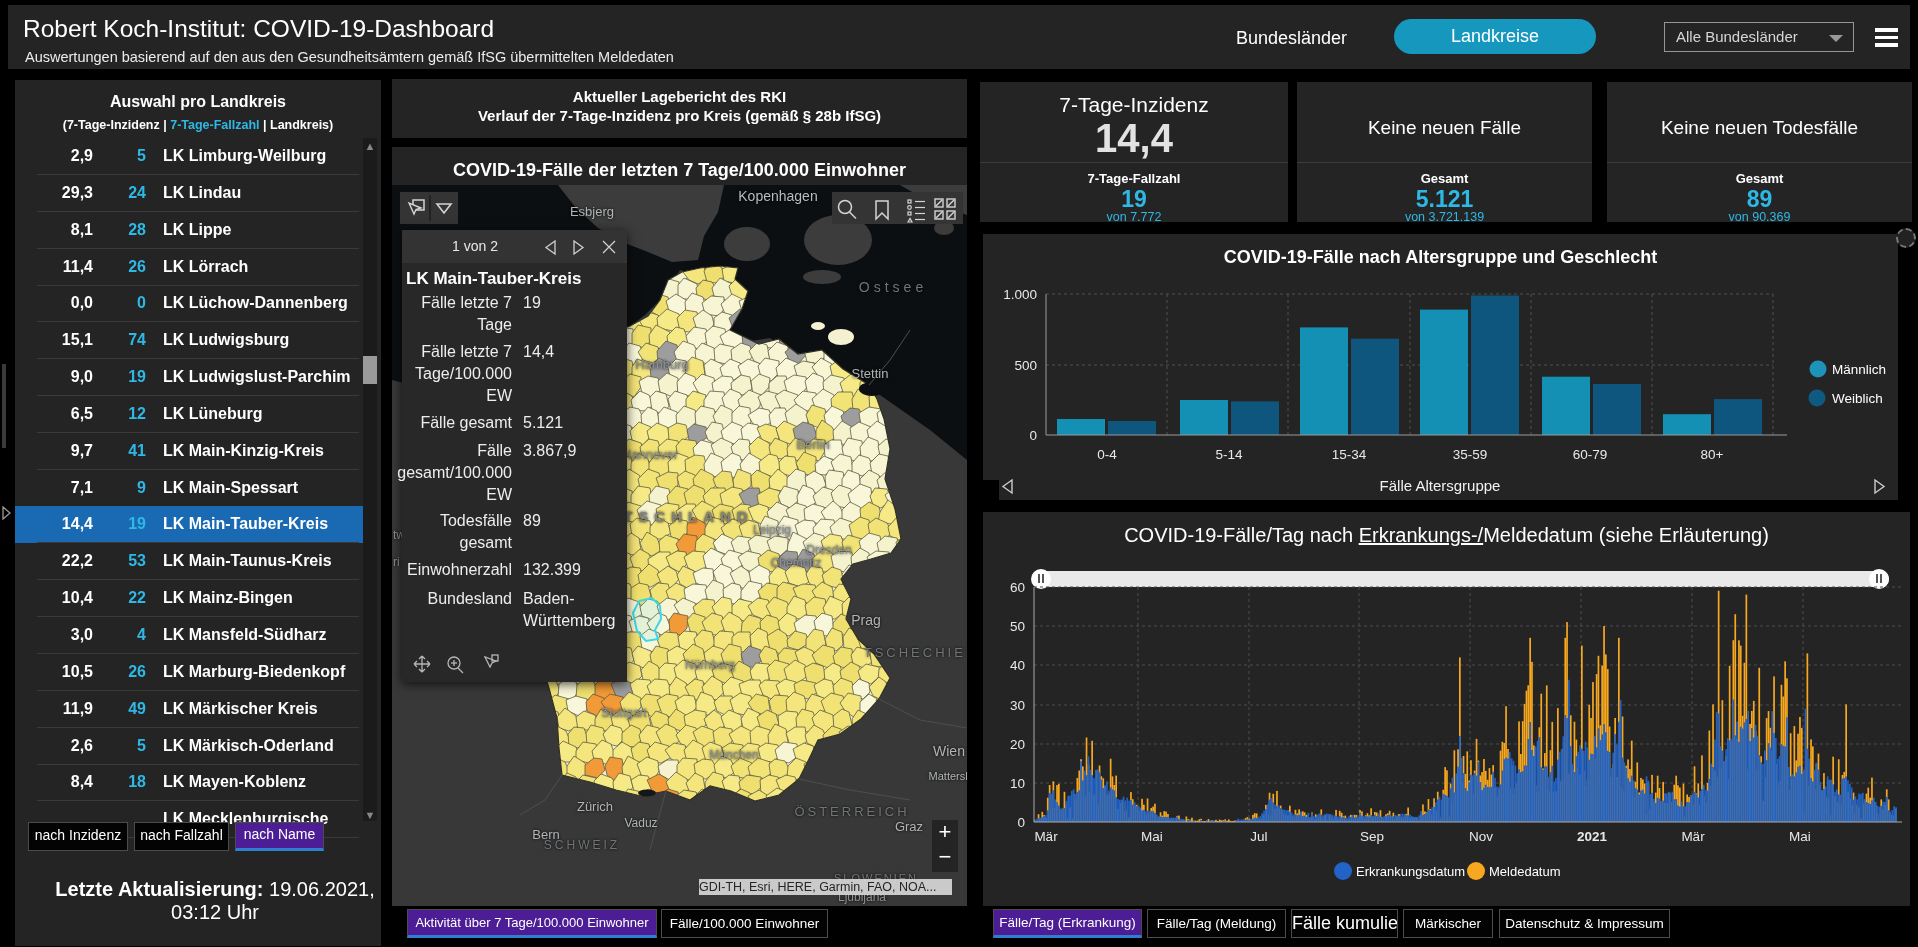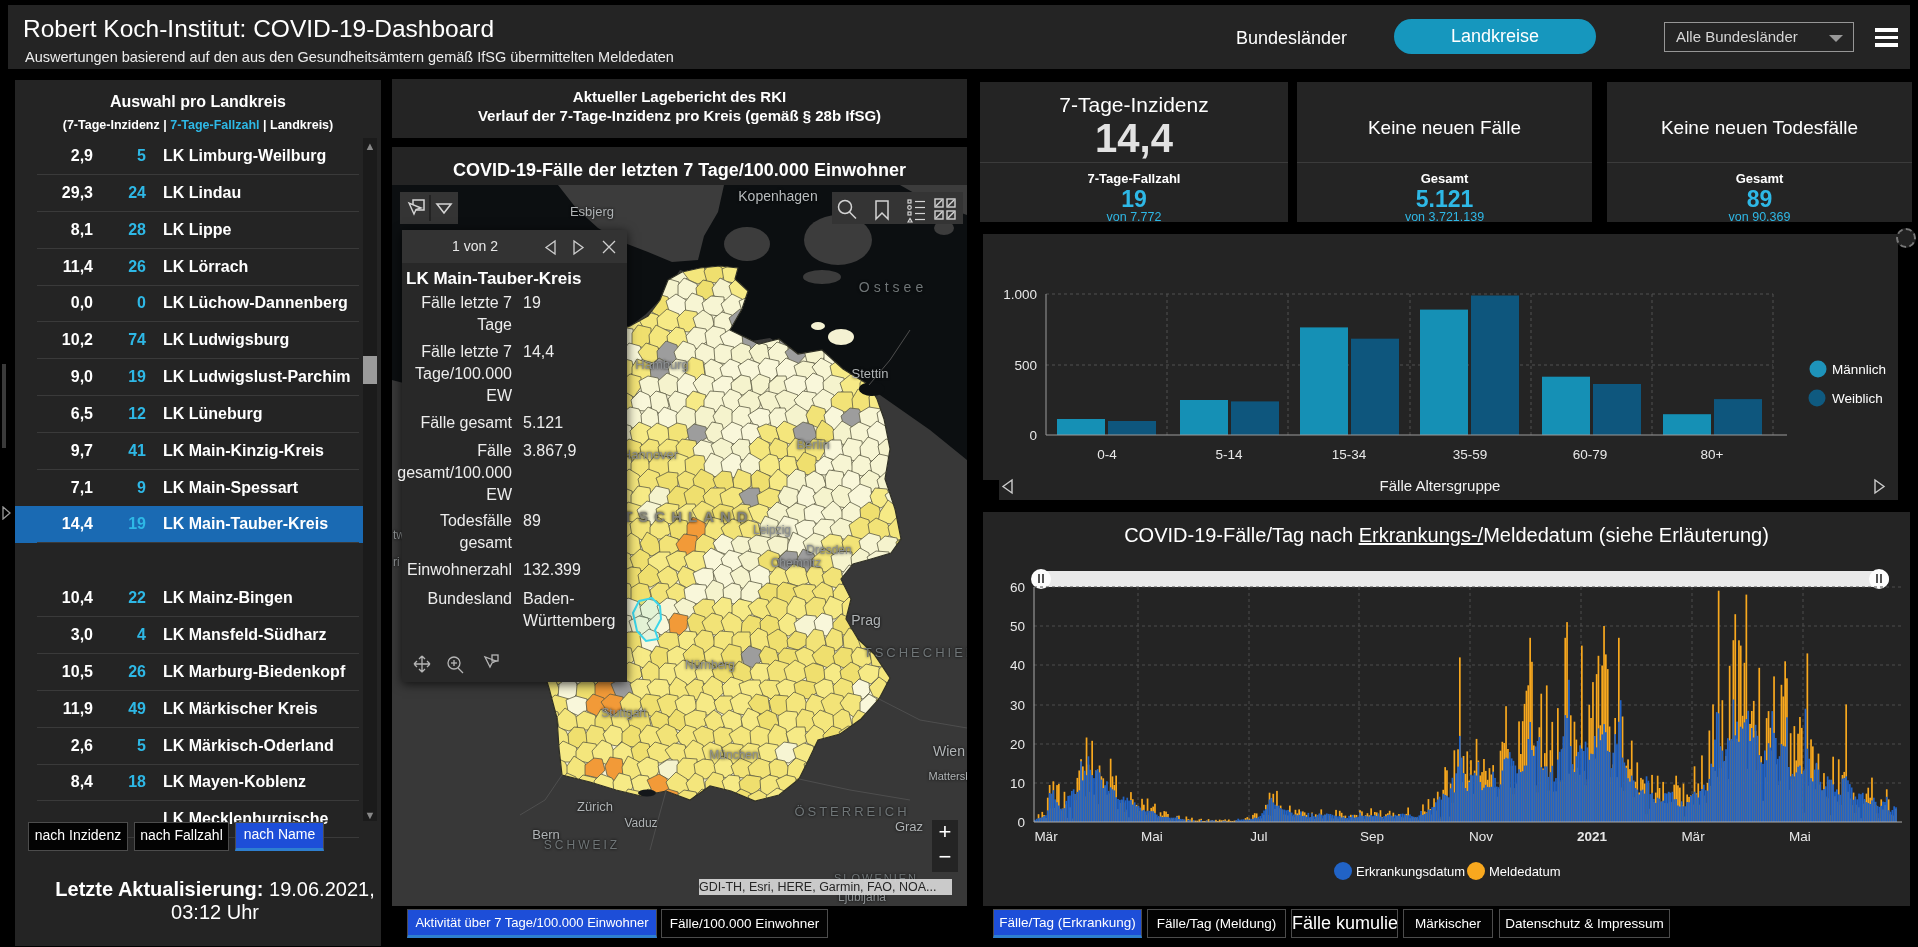--- a/index.html
+++ b/index.html
@@ -7,21 +7,21 @@
 .ctr{text-align:center}
 .cyan{color:#2eb8e6}
 svg{display:block}
 .row{position:absolute;left:0;width:354px;height:37px;color:#fff;font-weight:bold;font-size:16px}
 .row::after{content:"";position:absolute;left:22px;right:10px;bottom:0;border-bottom:1px solid #3a3a3a}
 .row .rv{position:absolute;right:276px;top:9px}
 .row .rc{position:absolute;right:223px;top:9px;color:#2eb8e6}
 .row .rn{position:absolute;left:148px;top:9px}
 .row.sel{background:#1a6ab3}
 .tab{position:absolute;background:#030303;border:1px solid #4c4c4c;color:#fff;text-align:center;height:29px;white-space:nowrap;overflow:hidden}
-.tab.on{background:#1d4ed8;border-bottom:3px solid #2e7fd0}
+.tab.on{background:#4c1d95;border-bottom:3px solid #2e7fd0}
 </style></head><body>
 
 <div class="panel" style="left:8px;top:5px;width:1902px;height:64px">
   <div class="a" style="left:15px;top:10px;font-size:24.5px;color:#fff">Robert Koch-Institut: COVID-19-Dashboard</div>
   <div class="a" style="left:17px;top:44px;font-size:14.5px;color:#ededed">Auswertungen basierend auf den aus den Gesundheitsämtern gemäß IfSG übermittelten Meldedaten</div>
   <div class="a" style="left:1228px;top:23px;font-size:18px;color:#fff">Bundesländer</div>
   <div class="a" style="left:1386px;top:14px;width:202px;height:35px;border-radius:18px;background:#1697be;color:#fff;font-size:18px;text-align:center;line-height:35px">Landkreise</div>
   <div class="a" style="left:1656px;top:17px;width:190px;height:30px;border:1px solid #969696;color:#d6d6d6;font-size:15px;line-height:28px;padding-left:11px">Alle Bundesländer
     <span class="a" style="right:10px;top:12px;width:0;height:0;border-left:7px solid transparent;border-right:7px solid transparent;border-top:7px solid #999"></span>
   </div>
@@ -55,21 +55,21 @@
         <span class="rv">11,4</span>
         <span class="rc">26</span>
         <span class="rn">LK Lörrach</span>
       </div>
 <div class="row" style="top:285px">
         <span class="rv">0,0</span>
         <span class="rc">0</span>
         <span class="rn">LK Lüchow-Dannenberg</span>
       </div>
 <div class="row" style="top:322px">
-        <span class="rv">10,2</span>
+        <span class="rv">15,1</span>
         <span class="rc">74</span>
         <span class="rn">LK Ludwigsburg</span>
       </div>
 <div class="row" style="top:359px">
         <span class="rv">9,0</span>
         <span class="rc">19</span>
         <span class="rn">LK Ludwigslust-Parchim</span>
       </div>
 <div class="row" style="top:396px">
         <span class="rv">6,5</span>
@@ -83,20 +83,25 @@
       </div>
 <div class="row" style="top:470px">
         <span class="rv">7,1</span>
         <span class="rc">9</span>
         <span class="rn">LK Main-Spessart</span>
       </div>
 <div class="row sel" style="top:506px">
         <span class="rv">14,4</span>
         <span class="rc">19</span>
         <span class="rn">LK Main-Tauber-Kreis</span>
+      </div>
+<div class="row" style="top:543px">
+        <span class="rv">22,2</span>
+        <span class="rc">53</span>
+        <span class="rn">LK Main-Taunus-Kreis</span>
       </div>
 <div class="row" style="top:580px">
         <span class="rv">10,4</span>
         <span class="rc">22</span>
         <span class="rn">LK Mainz-Bingen</span>
       </div>
 <div class="row" style="top:617px">
         <span class="rv">3,0</span>
         <span class="rc">4</span>
         <span class="rn">LK Mansfeld-Südharz</span>
@@ -1067,20 +1072,21 @@
 </div>
 <div class="panel" style="left:1607px;top:82px;width:305px;height:140px">
   <div class="ctr a" style="left:0;top:35px;width:305px;font-size:19px;color:#fff">Keine neuen Todesfälle</div>
   <div class="a" style="left:0;top:80px;width:305px;border-top:1px solid #3b3b3b"></div>
   <div class="ctr a" style="left:0;top:89px;width:305px;font-size:13px;font-weight:bold;color:#fff">Gesamt</div>
   <div class="ctr a cyan" style="left:0;top:104px;width:305px;font-size:23px;font-weight:bold">89</div>
   <div class="ctr a cyan" style="left:0;top:128px;width:305px;font-size:12.5px">von 90.369</div>
 </div>
 
 <div class="panel" style="left:983px;top:234px;width:915px;height:266px">
+  <div class="ctr a" style="left:0;top:13px;width:915px;font-size:18px;font-weight:bold;color:#fff">COVID-19-Fälle nach Altersgruppe und Geschlecht</div>
   <svg class="a" style="left:0;top:0" width="915" height="266" viewBox="983 234 915 266">
     <g stroke="#515151" stroke-dasharray="3,3" stroke-width="1">
       <line x1="1046" y1="294" x2="1773" y2="294"></line>
       <line x1="1046" y1="365" x2="1773" y2="365"></line>
       <line x1="1167" y1="294" x2="1167" y2="435"></line>
       <line x1="1288" y1="294" x2="1288" y2="435"></line>
       <line x1="1410" y1="294" x2="1410" y2="435"></line>
       <line x1="1531" y1="294" x2="1531" y2="435"></line>
       <line x1="1652" y1="294" x2="1652" y2="435"></line>
       <line x1="1773" y1="294" x2="1773" y2="435"></line>

